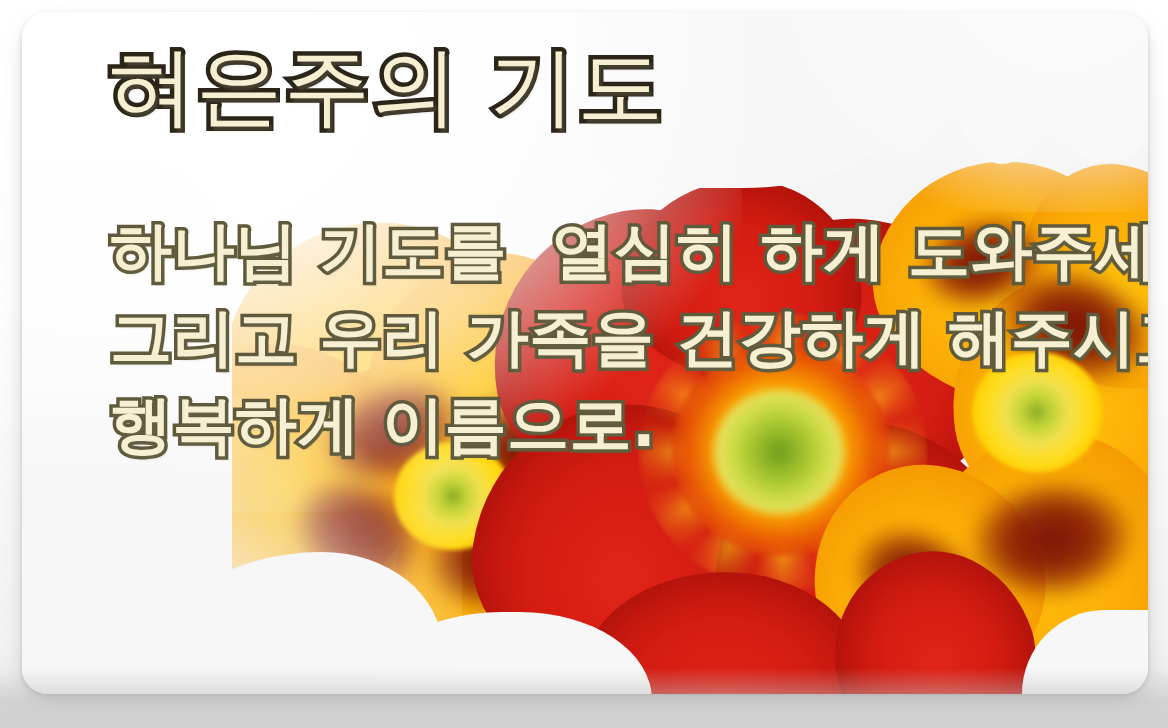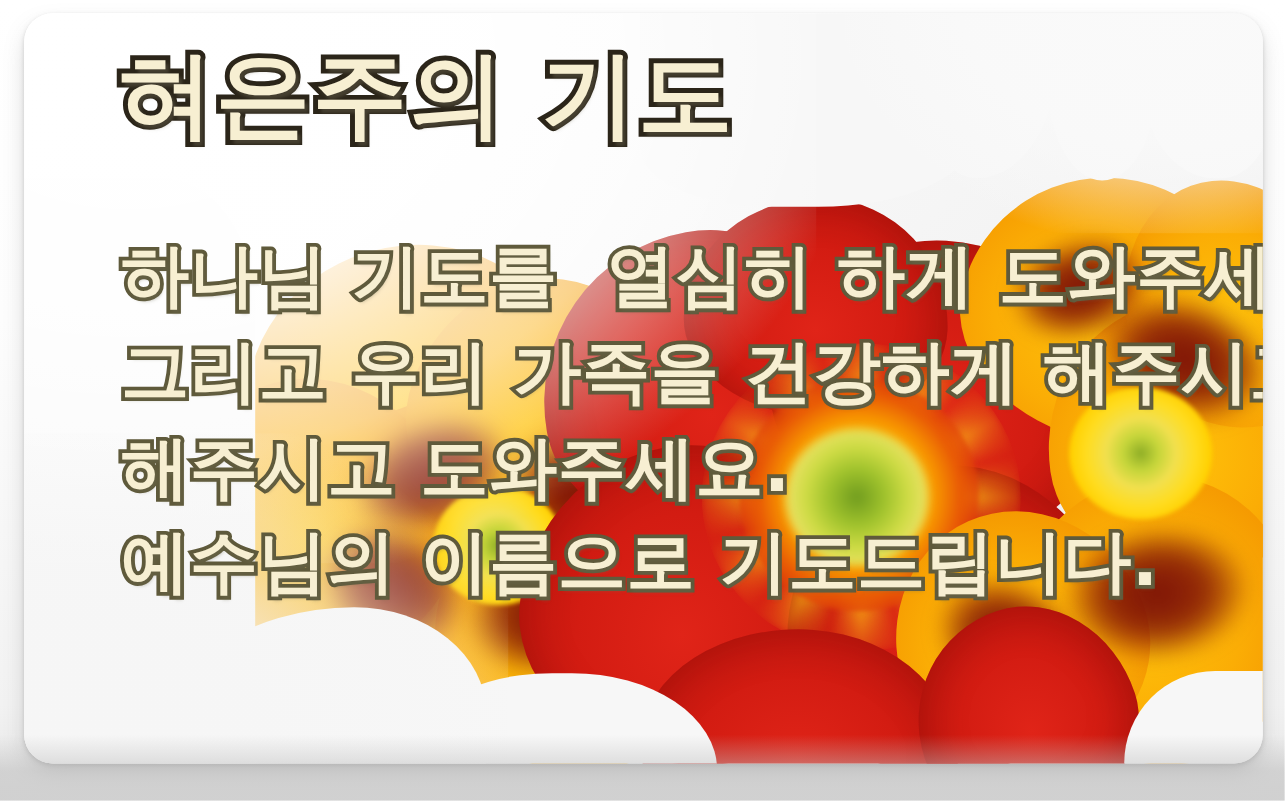--- a/index.html
+++ b/index.html
@@ -166,21 +166,21 @@
     pointer-events:none;
   }
   #textlayer > *{ pointer-events:auto; }
 
   .title{
     position:absolute;
     left:86px;
     top:26px;
     font-size:86px;
     line-height:1.12;
-    font-weight:bold;
+    font-weight:normal;
     letter-spacing:2px;
     color:#f7efd2;
     font-family:"DejaVu Sans","Liberation Sans",sans-serif;
     -webkit-text-stroke: 9px #2b2519;
     paint-order: stroke fill;
     text-shadow: 3px 4px 3px rgba(120,115,95,.35);
     white-space:pre;
   }
 
   .body-lines{
@@ -265,20 +265,19 @@
       <div class="whitefade-tr"></div>
     </div>
 
     <div id="textlayer">
 
       <div class="title">혀은주의 기도</div>
 
       <div class="body-lines">
         <div class="line">하나님 기도를  열심히 하게 도와주세요</div>
         <div class="line">그리고 우리 가족을 건강하게 해주시고</div>
-        <div class="line">해주시고 도와주세요.</div>
-        <div class="line">예수님의 이름으로 기도드립니다.</div>
+        <div class="line">행복하게 이름으로.</div>
       </div>
 
     </div>
 
   </div>
 </div>
 
 </body></html>

